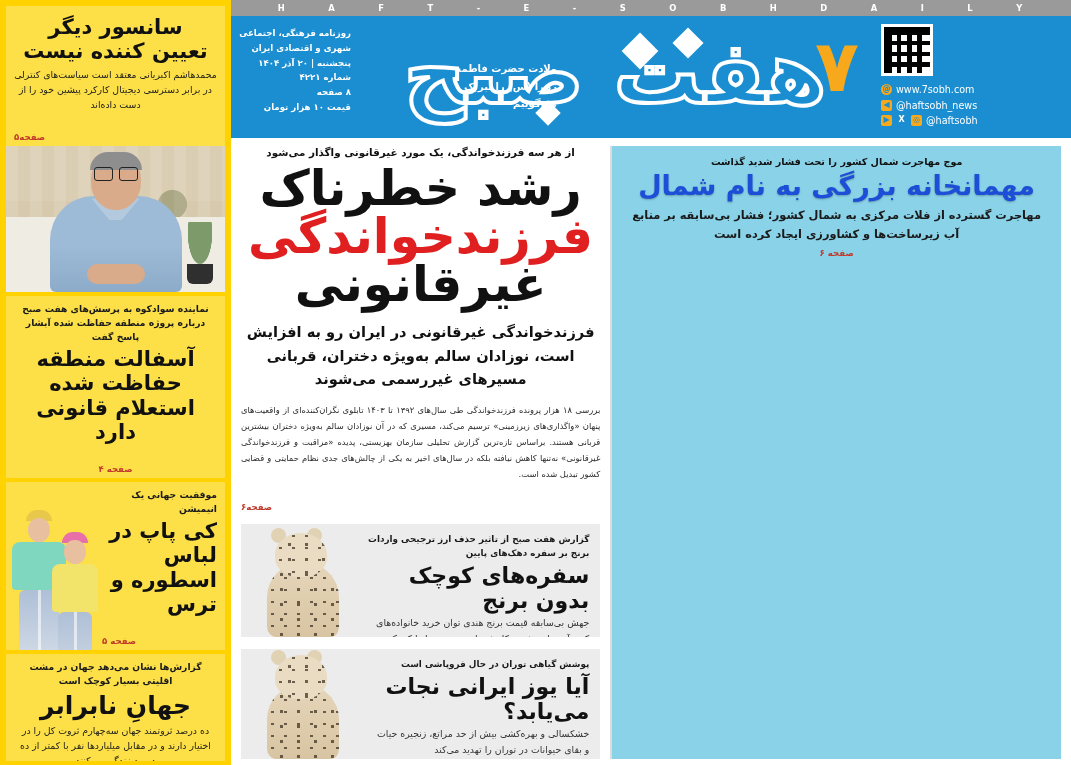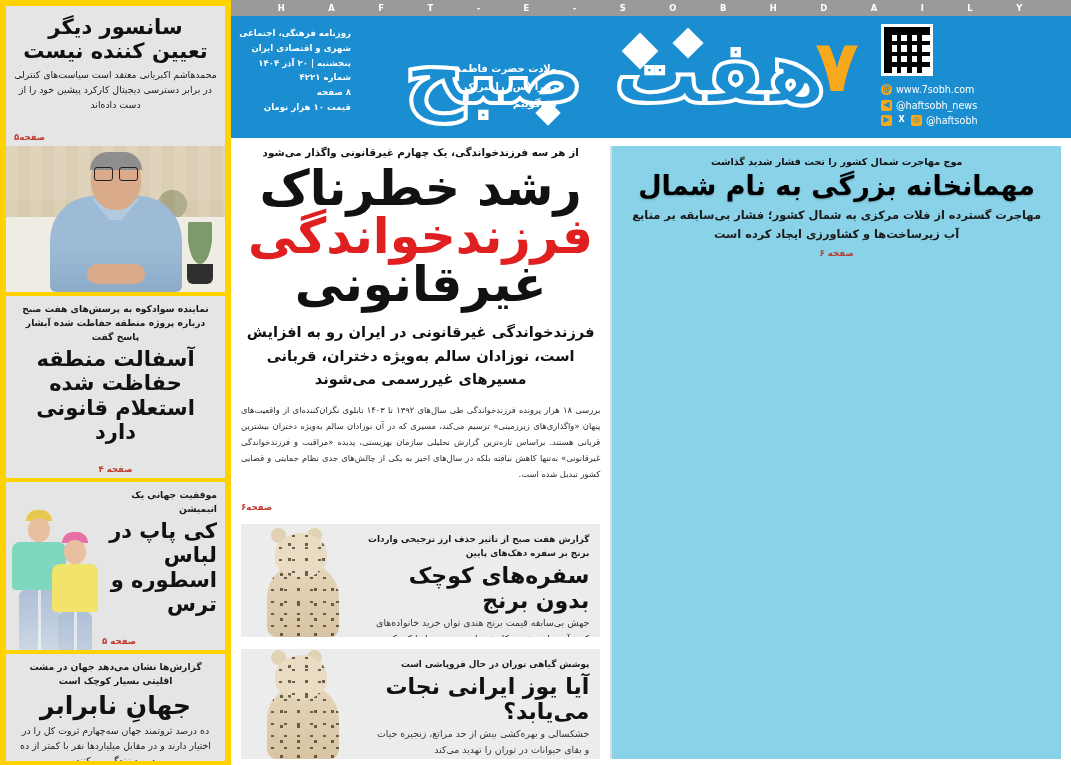--- a/index.html
+++ b/index.html
@@ -26,21 +26,21 @@
     display: flex; flex-direction: column;
     gap: 4px;
     position: relative;
   }
   .sb-block {
     background: #FFD200;
     position: relative;
     overflow: hidden;
   }
   .sb-inner {
-    background: #e5e5e5;
+    background: #fde047;
     padding: 6px 8px 4px 8px;
   }
   .sb-kicker {
     font-size: 9.2px; line-height: 1.5; color: #1a1a1a;
     text-align: center; font-weight: 600; direction: rtl;
     letter-spacing: -0.2px;
   }
   .sb-head {
     font-size: 21px; line-height: 1.16; font-weight: 800;
     color: #111; text-align: center; direction: rtl;
@@ -301,21 +301,21 @@
   .tw.grey{background:repeating-linear-gradient(#9aa0a0 0 5px,#6e7575 5px 8px);}
   .mp-road{position:absolute;left:0;right:0;bottom:9%;height:7%;background:#b9b9b3;}
   .mp-road:before{content:"";position:absolute;left:0;right:0;top:50%;height:2px;
     background:repeating-linear-gradient(90deg,#fff 0 9px,transparent 9px 18px);}
   .mp-fore{position:absolute;left:0;right:0;bottom:0;height:9%;
     background:linear-gradient(#58a84a,#3f8a35);}
   .mp-palms{position:absolute;left:0;right:0;bottom:16%;height:5%;
     background:repeating-linear-gradient(90deg,#2f7a30 0 2px,transparent 2px 26px);}
   .photo-cap{ text-align:center; }
   .cap-kicker{font-size:9.6px;font-weight:700;color:#111;direction:rtl;margin-bottom:4px;}
-  .cap-head{font-size:27px;font-weight:900;color:#000000;direction:rtl;
+  .cap-head{font-size:27px;font-weight:900;color:#1d4ed8;direction:rtl;
     text-shadow:0 1px 2px rgba(0,0,0,.25); letter-spacing:-0.9px; line-height:1.12;}
   .cap-sub{font-size:11.4px;color:#1a1a1a;direction:rtl;line-height:1.68;margin-top:5px;font-weight:600;}
   .cap-page{font-size:8.6px;color:#C0392B;font-weight:700;direction:rtl;text-align:center;margin-top:3px;}
   .cap-wrap{ background:#89d2e8; padding:10px 14px 8px; }
 </style>
 </head>
 <body>
 
 <div class="page">
 
@@ -455,21 +455,21 @@
             <span class="ic">◎</span>
             <span>@haftsobh</span>
           </div>
         </div>
       </div>
     </header>
 
     <div class="content">
 
       <div class="col-lead">
-        <p class="lead-kicker">از هر سه فرزندخواندگی، یک چهارم غیرقانونی واگذار می‌شود</p>
+        <p class="lead-kicker">از هر سه فرزندخواندگی، یک مورد غیرقانونی واگذار می‌شود</p>
         <h1 class="lead-h1">
           <span class="l l1">رشد خطرناک</span>
           <span class="l l2">فرزندخواندگی</span>
           <span class="l l3">غیرقانونی</span>
         </h1>
         <p class="lead-sub">فرزندخواندگی غیرقانونی در ایران رو به افزایش است، نوزادان سالم به‌ویژه دختران، قربانی مسیرهای غیررسمی می‌شوند</p>
         <p class="lead-body">بررسی ۱۸ هزار پرونده فرزندخواندگی طی سال‌های ۱۳۹۲ تا ۱۴۰۳ تابلوی نگران‌کننده‌ای از واقعیت‌های پنهان «واگذاری‌های زیرزمینی» ترسیم می‌کند، مسیری که در آن نوزادان سالم به‌ویژه دختران بیشترین قربانی هستند. براساس تازه‌ترین گزارش تحلیلی سازمان بهزیستی، پدیده «مراقبت و فرزندخواندگی غیرقانونی» نه‌تنها کاهش نیافته بلکه در سال‌های اخیر به یکی از چالش‌های جدی نظام حمایتی و قضایی کشور تبدیل شده است.</p>
         <div class="lead-page">صفحه۶</div>
 
         <article class="story rice">

